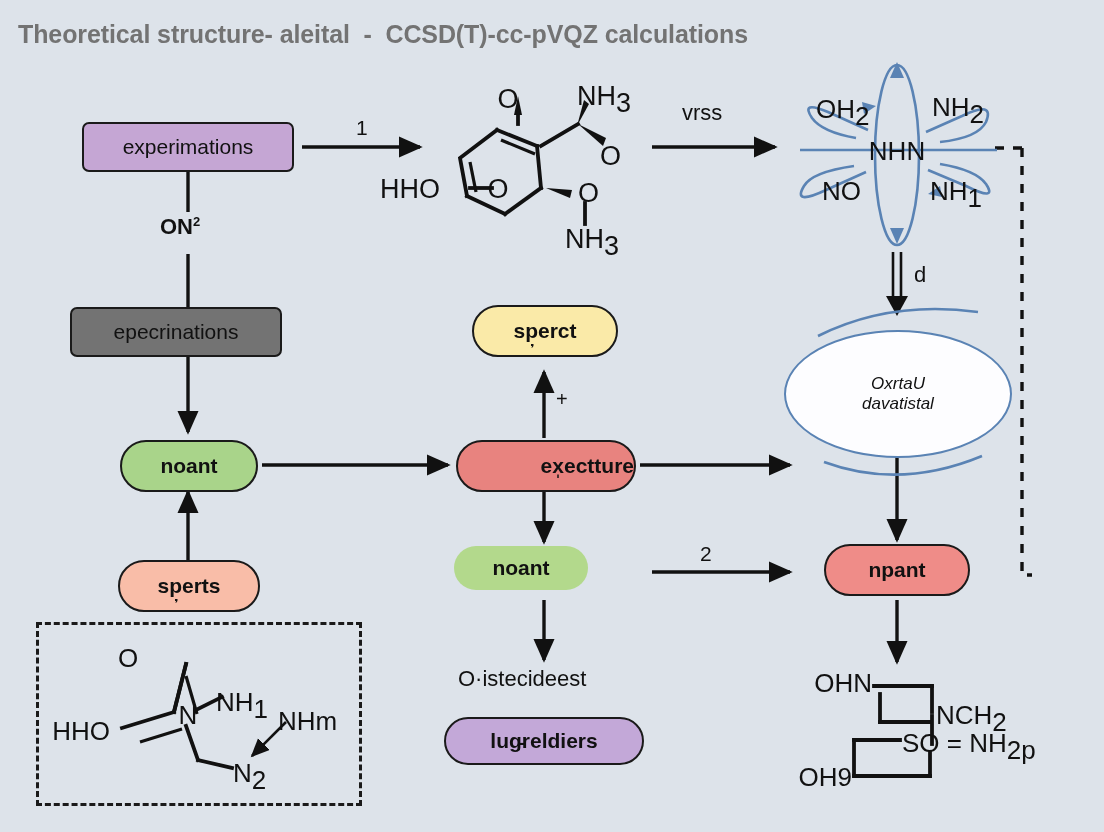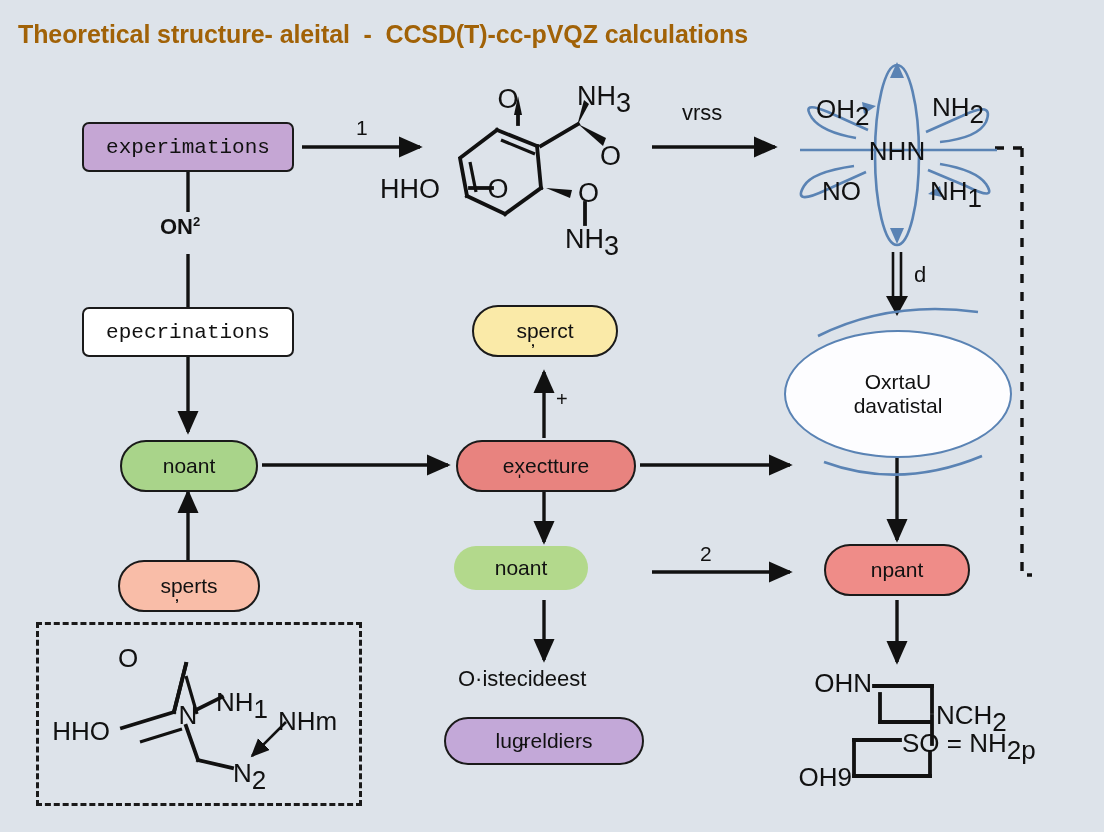--- a/index.html
+++ b/index.html
@@ -7,38 +7,38 @@
     width:1104px;height:832px;
     background:#dde3ea;
     font-family:"Liberation Sans", sans-serif;
     position:relative;
     overflow:hidden;
   }
   #stage{position:absolute;left:0;top:0;width:1104px;height:832px;}
 
   .title{
     position:absolute;left:18px;top:20px;
-    font-size:25px;font-weight:bold;color:#a16207;
+    font-size:25px;font-weight:bold;color:#737373;
     letter-spacing:-0.1px;white-space:pre;
   }
 
   
   .node{
     position:absolute;
     display:flex;align-items:center;justify-content:center;
     border:2.5px solid #1a1a1a;
     color:#111;
     font-size:21px;
     box-sizing:border-box;
     text-align:center;
   }
-  .rect{border-radius:7px;font-family:Liberation Mono, monospace;}
-  .pill{border-radius:999px;}
+  .rect{border-radius:7px;}
+  .pill{border-radius:999px;font-weight:bold;}
   .ellipse{border-radius:50%;border:2px solid #5a83b4;background:#fdfdff;
-           flex-direction:column;line-height:1.15;font-size:21px;}
+           flex-direction:column;line-height:1.15;font-size:17px;font-style:italic;}
 
   
   .lbl{
     position:absolute;color:#111;font-size:20px;white-space:pre;
   }
   .lbl.big{font-size:22px;}
   .lbl.num{font-size:21px;}
 
   
   .dashbox{
@@ -242,37 +242,37 @@
       <text class="chemtxt2" x="936" y="724">NCH<tspan class="sm" dy="7">2</tspan></text>
       <text class="chemtxt2" x="902" y="752">SO = NH<tspan class="sm" dy="7">2</tspan><tspan class="sm" dy="0">p</tspan></text>
       <text class="chemtxt2" x="852" y="786" text-anchor="end">OH9</text>
     </g>
   </svg>
 
   <div class="node rect" style="left:82px;top:122px;width:212px;height:50px;background:#c5a6d4;">
     <span>experimations</span>
   </div>
 
-  <div class="node rect" style="left:82px;top:307px;width:212px;height:50px;background:#ffffff;">
+  <div class="node rect" style="left:70px;top:307px;width:212px;height:50px;background:#737373;">
     <span>epecrinations</span>
   </div>
 
   <div class="node pill" style="left:120px;top:440px;width:138px;height:52px;background:#a9d48a;">
     <span>noant</span>
   </div>
 
   <div class="node pill" style="left:118px;top:560px;width:142px;height:52px;background:#f9bda8;align-items:center;">
     <span>sp̦erts</span>
   </div>
 
   <div class="node pill" style="left:472px;top:305px;width:146px;height:52px;background:#faeaa8;">
     <span>sp̦erct</span>
   </div>
 
-  <div class="node pill" style="left:456px;top:440px;width:180px;height:52px;background:#e8837f;">
+  <div class="node pill" style="left:456px;top:440px;width:180px;height:52px;background:#e8837f;justify-content:flex-end;">
     <span>ex̩ectture</span>
   </div>
 
   <div class="node pill" style="left:454px;top:546px;width:134px;height:44px;background:#b3d98c;border:none;">
     <span>noant</span>
   </div>
 
   <div class="node pill" style="left:824px;top:544px;width:146px;height:52px;background:#ef8c88;">
     <span>npant</span>
   </div>

